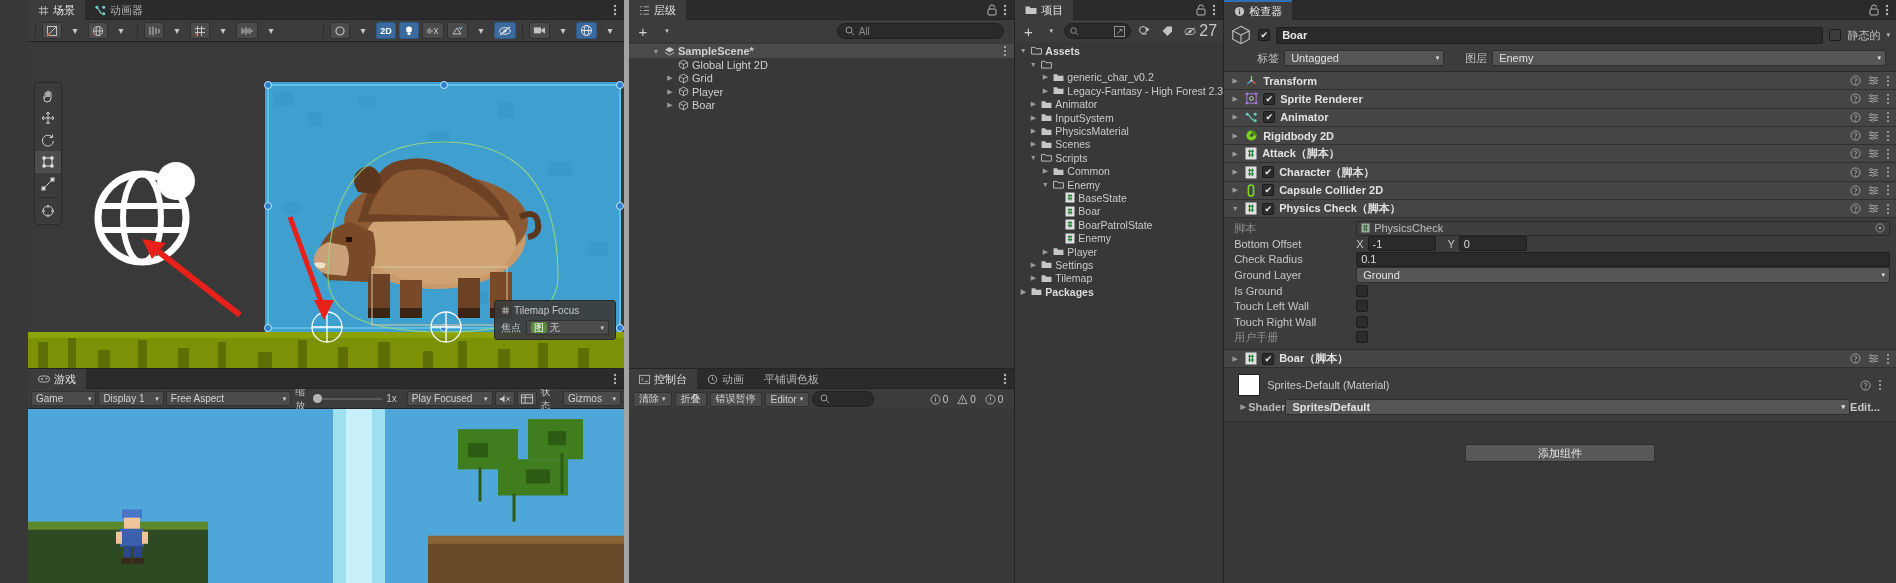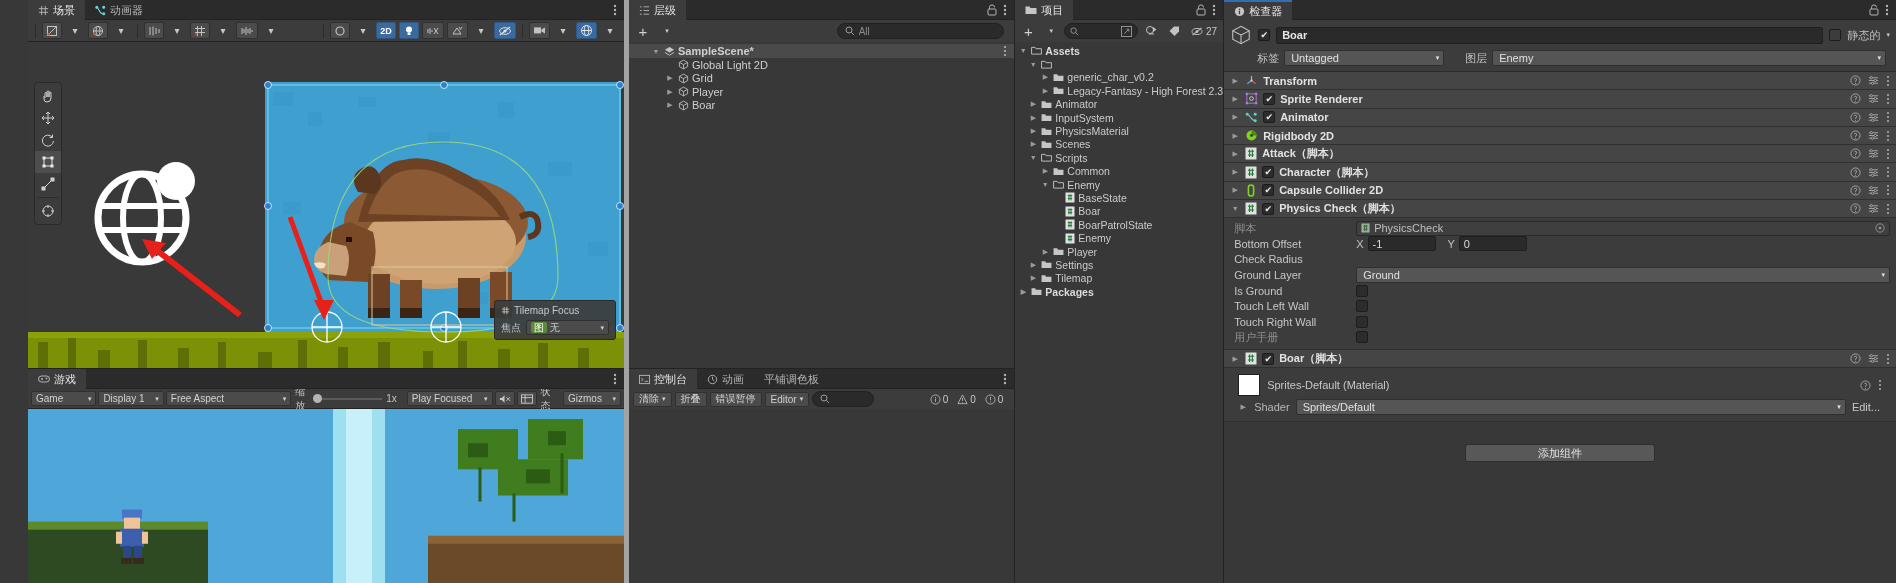--- a/index.html
+++ b/index.html
@@ -151,21 +151,21 @@
     background: #3f3f3f; border: 1px solid #2a2a2a; border-radius: 2px; height: 15px;
     display: flex; align-items: center; padding: 0 4px; gap: 4px; color: #bfbfbf; font-size: 11px;
     justify-content: space-between;
   }
   .addbtn {
     width: 190px; height: 18px; background: #585858; border: 1px solid #2e2e2e; border-radius: 3px;
     display: flex; align-items: center; justify-content: center; color: #e2e2e2; font-size: 11px;
   }
   .matrow { display: flex; align-items: center; gap: 7px; padding: 4px 8px 0 14px; }
   .swatch { width: 22px; height: 22px; background: #fff; border: 1px solid #202020; }
-  .shaderrow { display: flex; align-items: center; gap: 6px; padding: 3px 8px 0 14px; font-size: 11px; }
+  .shaderrow { display: flex; align-items: center; padding: 3px 8px 0 14px; font-size: 11px; font-weight: bold; }
 
   .arrow-red { position: absolute; pointer-events: none; z-index: 50; }
 </style>
 </head>
 <body>
 
 <div class="app">
 
   <div class="leftcol">
 
@@ -863,21 +863,21 @@
             <circle cx="5" cy="5" r="3.5" fill="none" stroke="#c2c2c2"></circle>
             <path d="M8 2 l3.5 2.5 -3.5 2.5" fill="#c2c2c2"></path>
             <path d="M4 9 h5" stroke="#c2c2c2"></path>
           </svg>
       </div>
       <div class="tbtn flat">
         <svg width="13" height="12" viewBox="0 0 13 12">
             <path d="M1.5 6 L6 1.5 H11 V6.5 L6.5 11 Z" fill="#c2c2c2"></path>
           </svg>
       </div>
-      <div class="tbtn flat" style="gap:2px;display:flex;align-items:center;color:#c8c8c8;font-size:10px">
+      <div class="tbtn flat" style="gap:2px;display:flex;align-items:center;color:#c8c8c8;font-size:16px">
         <svg width="14" height="11" viewBox="0 0 14 12">
             <ellipse cx="7" cy="6" rx="5.4" ry="3.3" fill="none" stroke="#c2c2c2"></ellipse>
             <circle cx="7" cy="6" r="1.5" fill="#c2c2c2"></circle>
             <path d="M2 10 L12 2" stroke="#c2c2c2" stroke-width="1.1"></path>
           </svg>
         <span>27</span>
       </div>
     </div>
 
     <div class="p-tree">
@@ -1481,20 +1481,23 @@
             <span>-1</span>
           </div>
           <span class="lbl" style="margin-left:8px">Y</span>
           <div class="field" style="width:68px">
             <span>0</span>
           </div>
         </div>
 
         <div class="prop">
           <span class="pname">Check Radius</span>
+          <div class="field" style="flex:1;margin-right:6px">
+            <span>0.1</span>
+          </div>
         </div>
 
         <div class="prop">
           <span class="pname">Ground Layer</span>
           <div class="dropdn" style="flex:1;margin-right:6px">
             <span>Ground</span>
             <span style="font-size:7px">▾</span>
           </div>
         </div>
 

